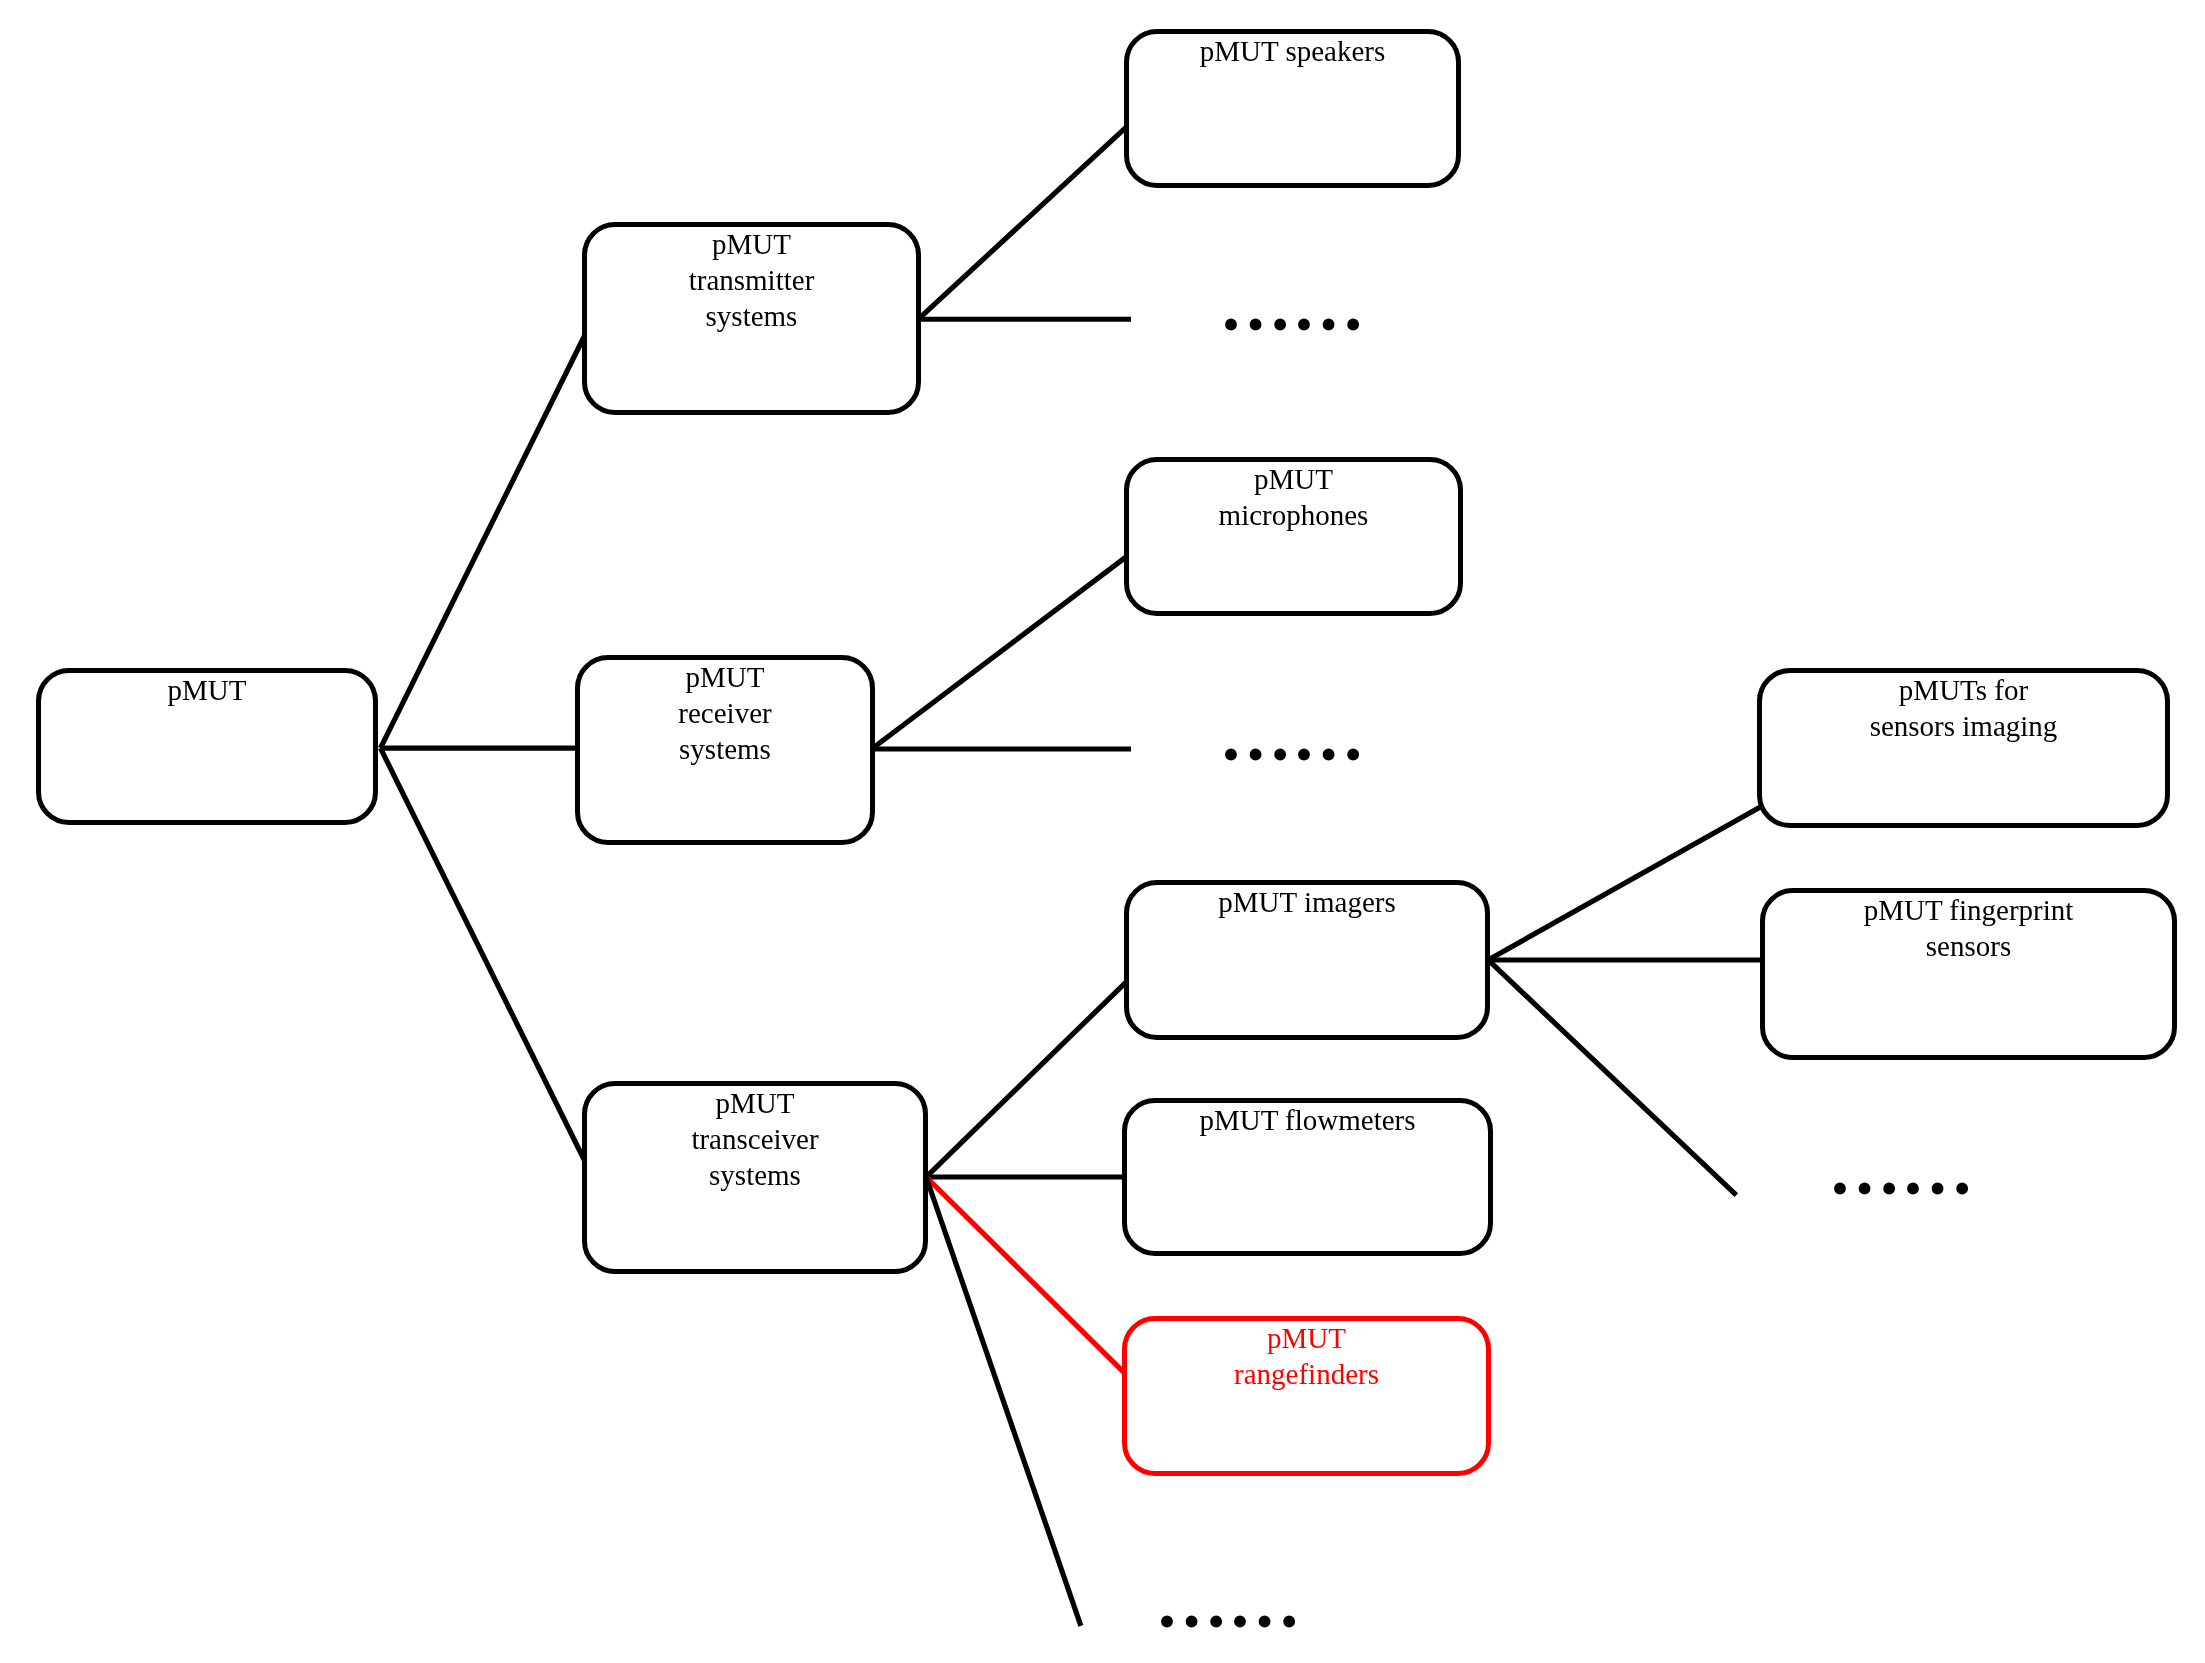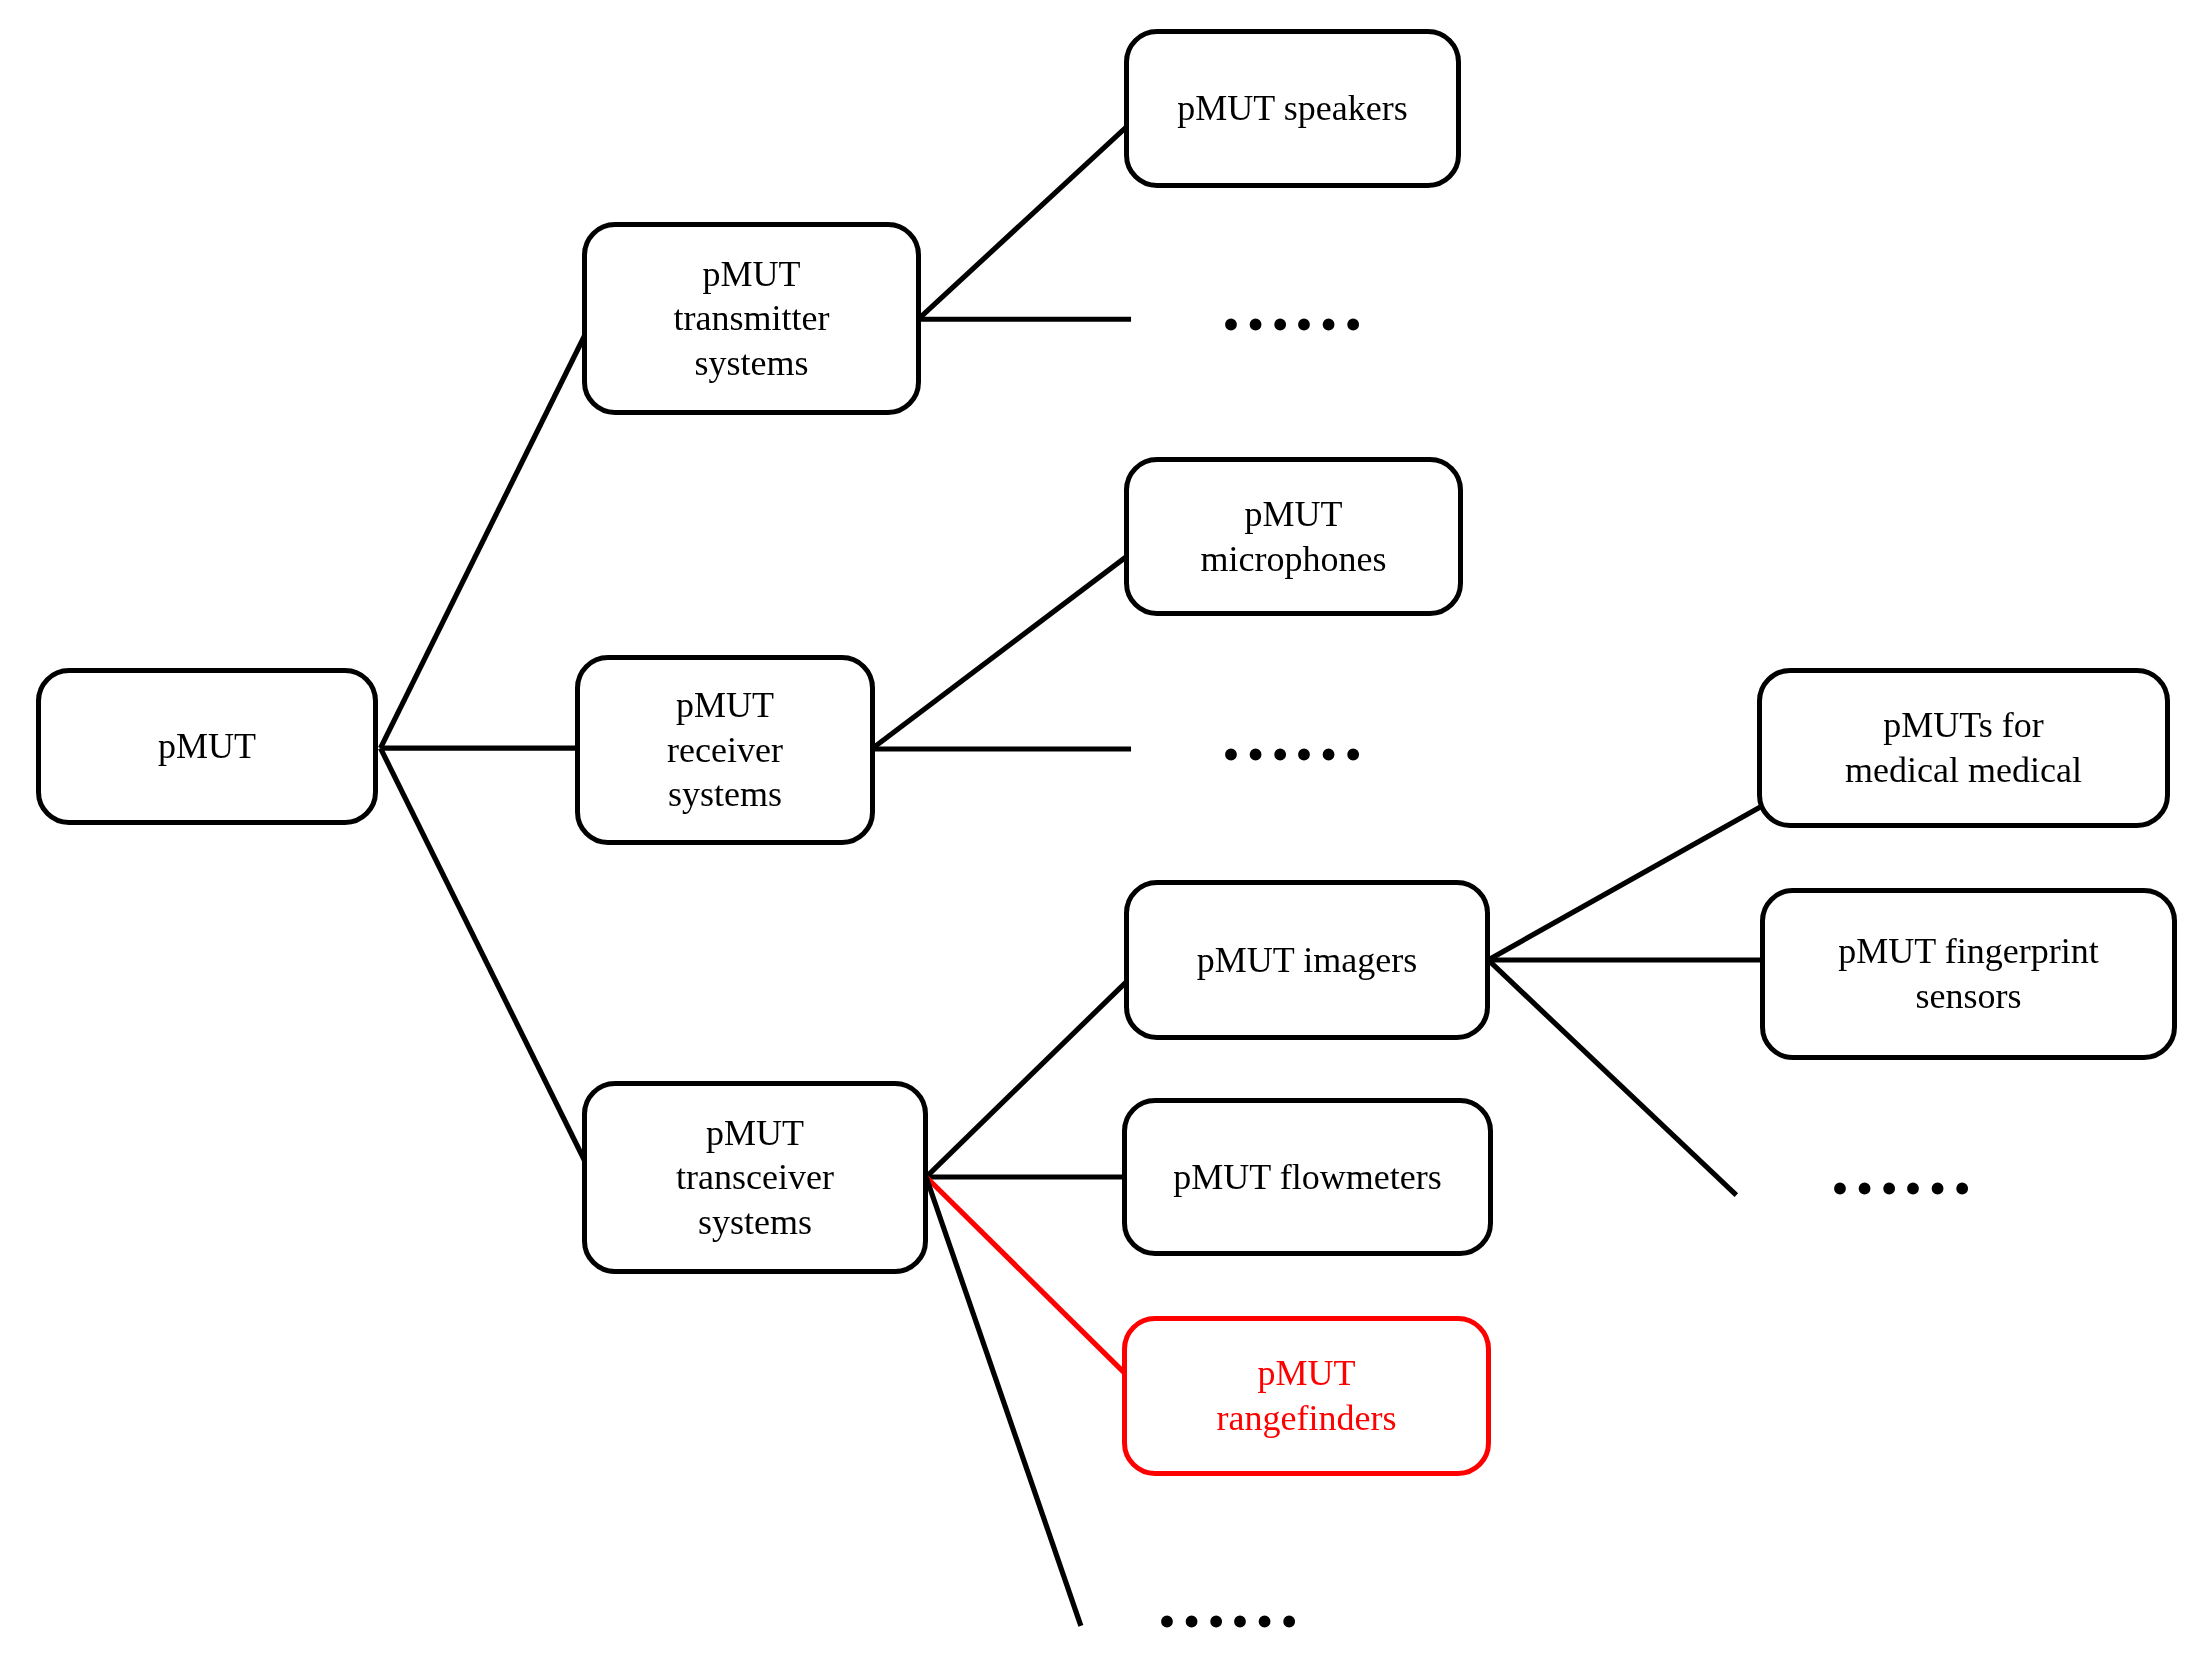--- a/index.html
+++ b/index.html
@@ -23,24 +23,23 @@
   }
   .node {
     position: absolute;
     z-index: 2;
     box-sizing: border-box;
     border: 5.2px solid #000000;
     border-radius: 33px;
     background: #ffffff;
     color: #000000;
     display: flex;
-    align-items: center;
     justify-content: center;
     text-align: center;
-    font-size: 36px;
+    font-size: 29px;
     line-height: 1.24;
   }
   .node .label {
     white-space: pre-line;
   }
   .node.accent {
     border-color: #ff0000;
     color: #ff0000;
   }
   .dots {
@@ -125,21 +124,21 @@
 
   <div class="node accent" style="left:1122px; top:1316px; width:369px; height:160px">
     <span class="label">pMUT
 rangefinders</span>
   </div>
 
   <div class="dots" style="left:1228px; top:1619px">……</div>
 
   <div class="node" style="left:1757px; top:668px; width:413px; height:160px">
     <span class="label">pMUTs for
-medical medical</span>
+sensors imaging</span>
   </div>
 
   <div class="node" style="left:1760px; top:888px; width:417px; height:172px">
     <span class="label">pMUT fingerprint
 sensors</span>
   </div>
 
   <div class="dots" style="left:1901px; top:1186px">……</div>
 
 </div>

